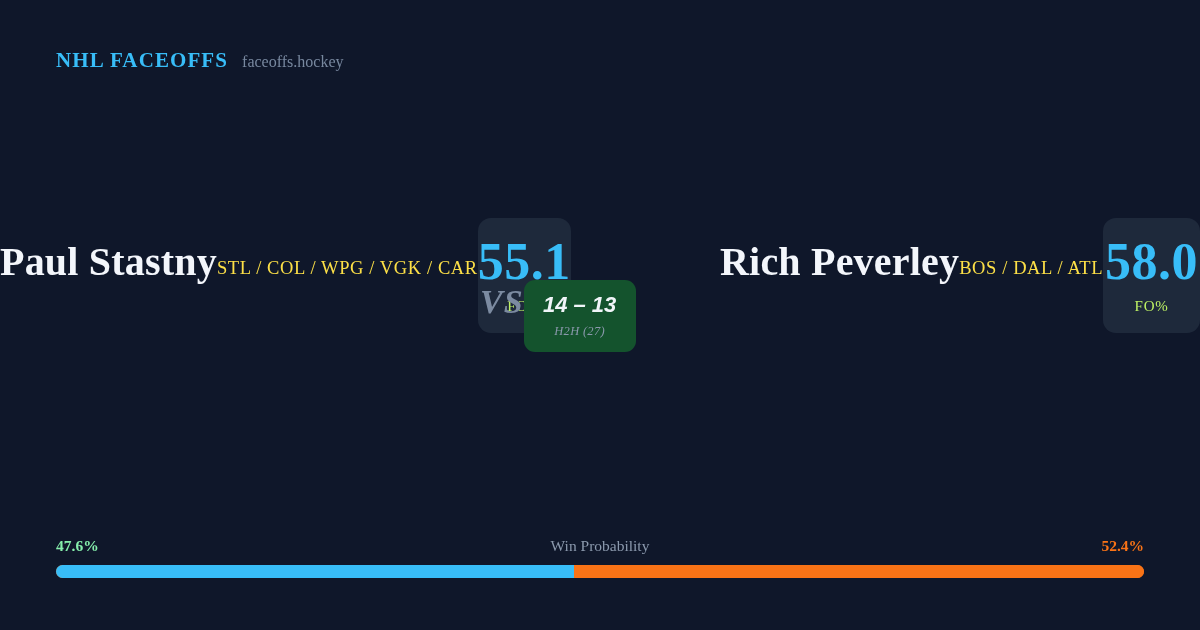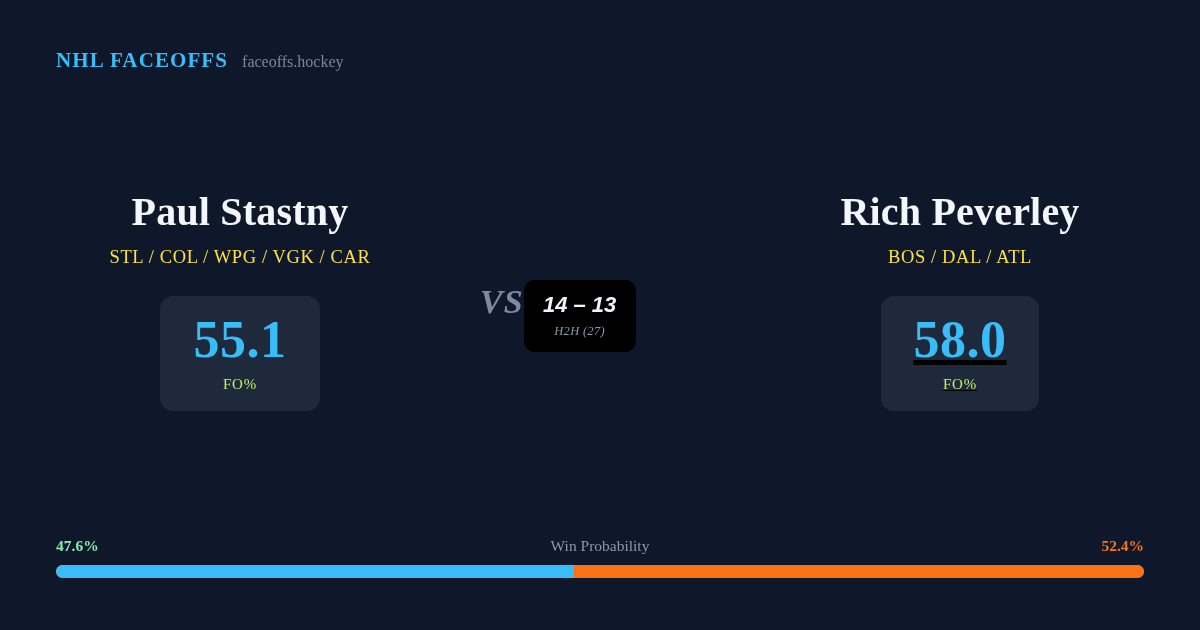--- a/index.html
+++ b/index.html
@@ -55,21 +55,20 @@
     top: 190px;
     width: 1200px;
     display: flex;
     align-items: flex-start;
     justify-content: center;
   }
 
   .side {
     width: 480px;
     display: flex;
-    flex-direction: column;
     align-items: center;
   }
 
   .player-name {
     font-family: "Liberation Serif", serif;
     font-weight: bold;
     font-size: 40px;
     line-height: 1.1;
     color: #f3f6fb;
     white-space: nowrap;
@@ -89,21 +88,21 @@
     margin-top: 28px;
     width: 160px;
     height: 115px;
     background: #1e293b;
     border-radius: 13px;
     display: flex;
     flex-direction: column;
     align-items: center;
     justify-content: center;
   }
-  .stat-card.wide { width: 158px; text-decoration: underline; }
+  .stat-card.wide { width: 158px; }
 
   .stat-value {
     font-family: "Liberation Serif", serif;
     font-weight: bold;
     font-size: 52px;
     line-height: 1;
     color: #38bdf8;
     letter-spacing: 0.5px;
   }
 
@@ -131,21 +130,21 @@
     font-size: 34px;
     line-height: 1;
     letter-spacing: 1px;
     color: #7c8ba1;
   }
 
   .h2h-chip {
     margin-top: 28px;
     width: 112px;
     height: 72px;
-    background: #000000;
+    background: #14532d;
     border-radius: 11px;
     display: flex;
     flex-direction: column;
     align-items: center;
     justify-content: center;
   }
 
   .h2h-record {
     font-family: "Liberation Sans", sans-serif;
     font-weight: bold;

